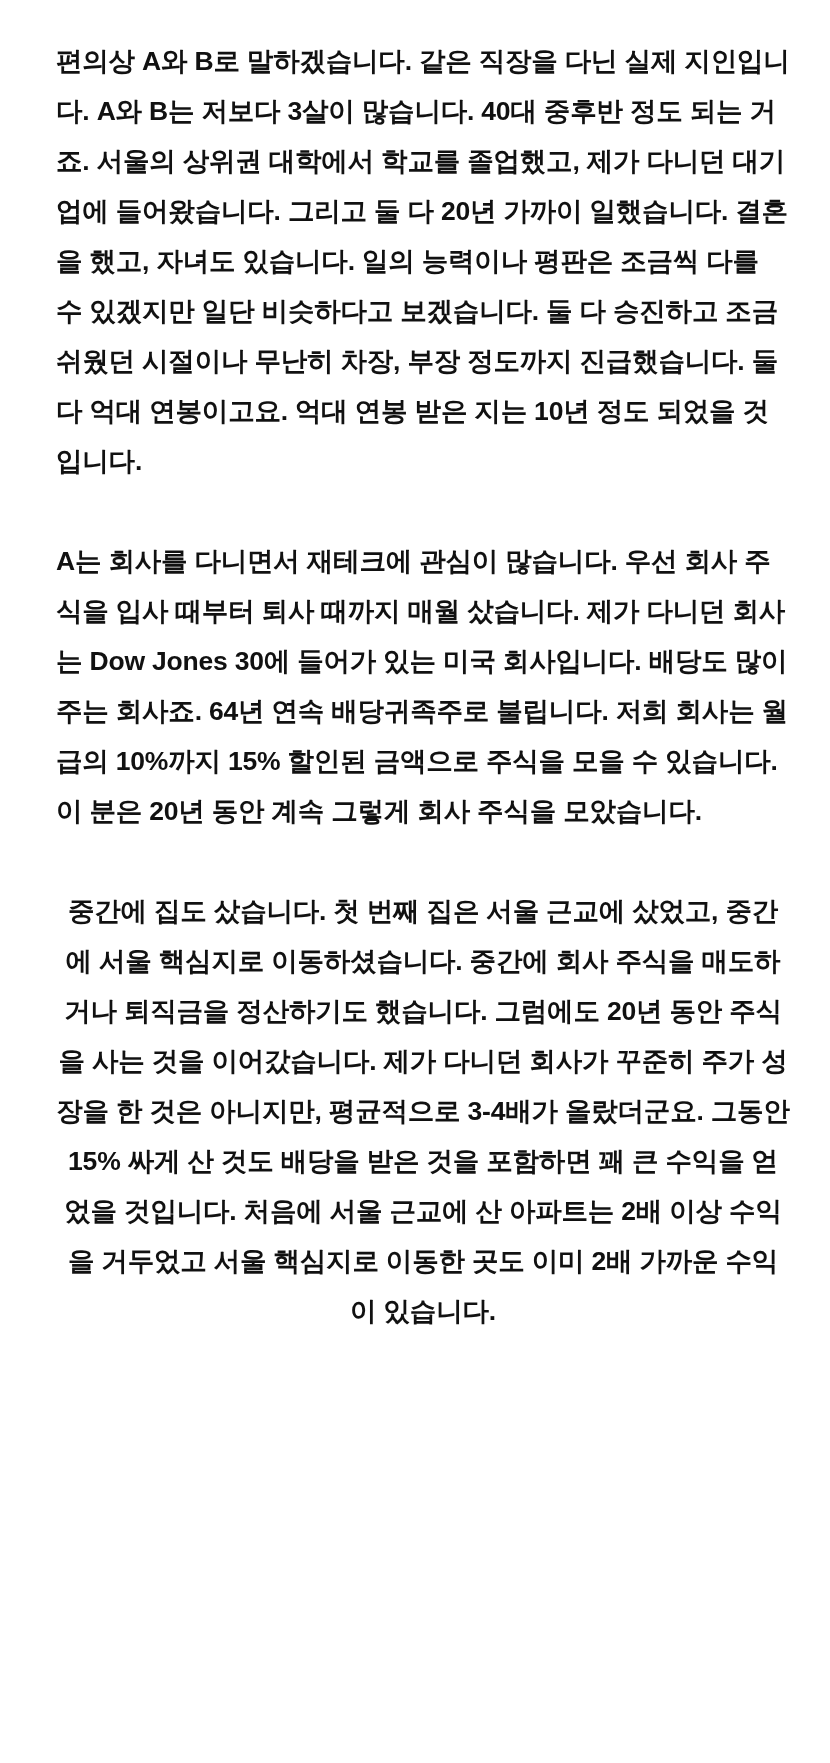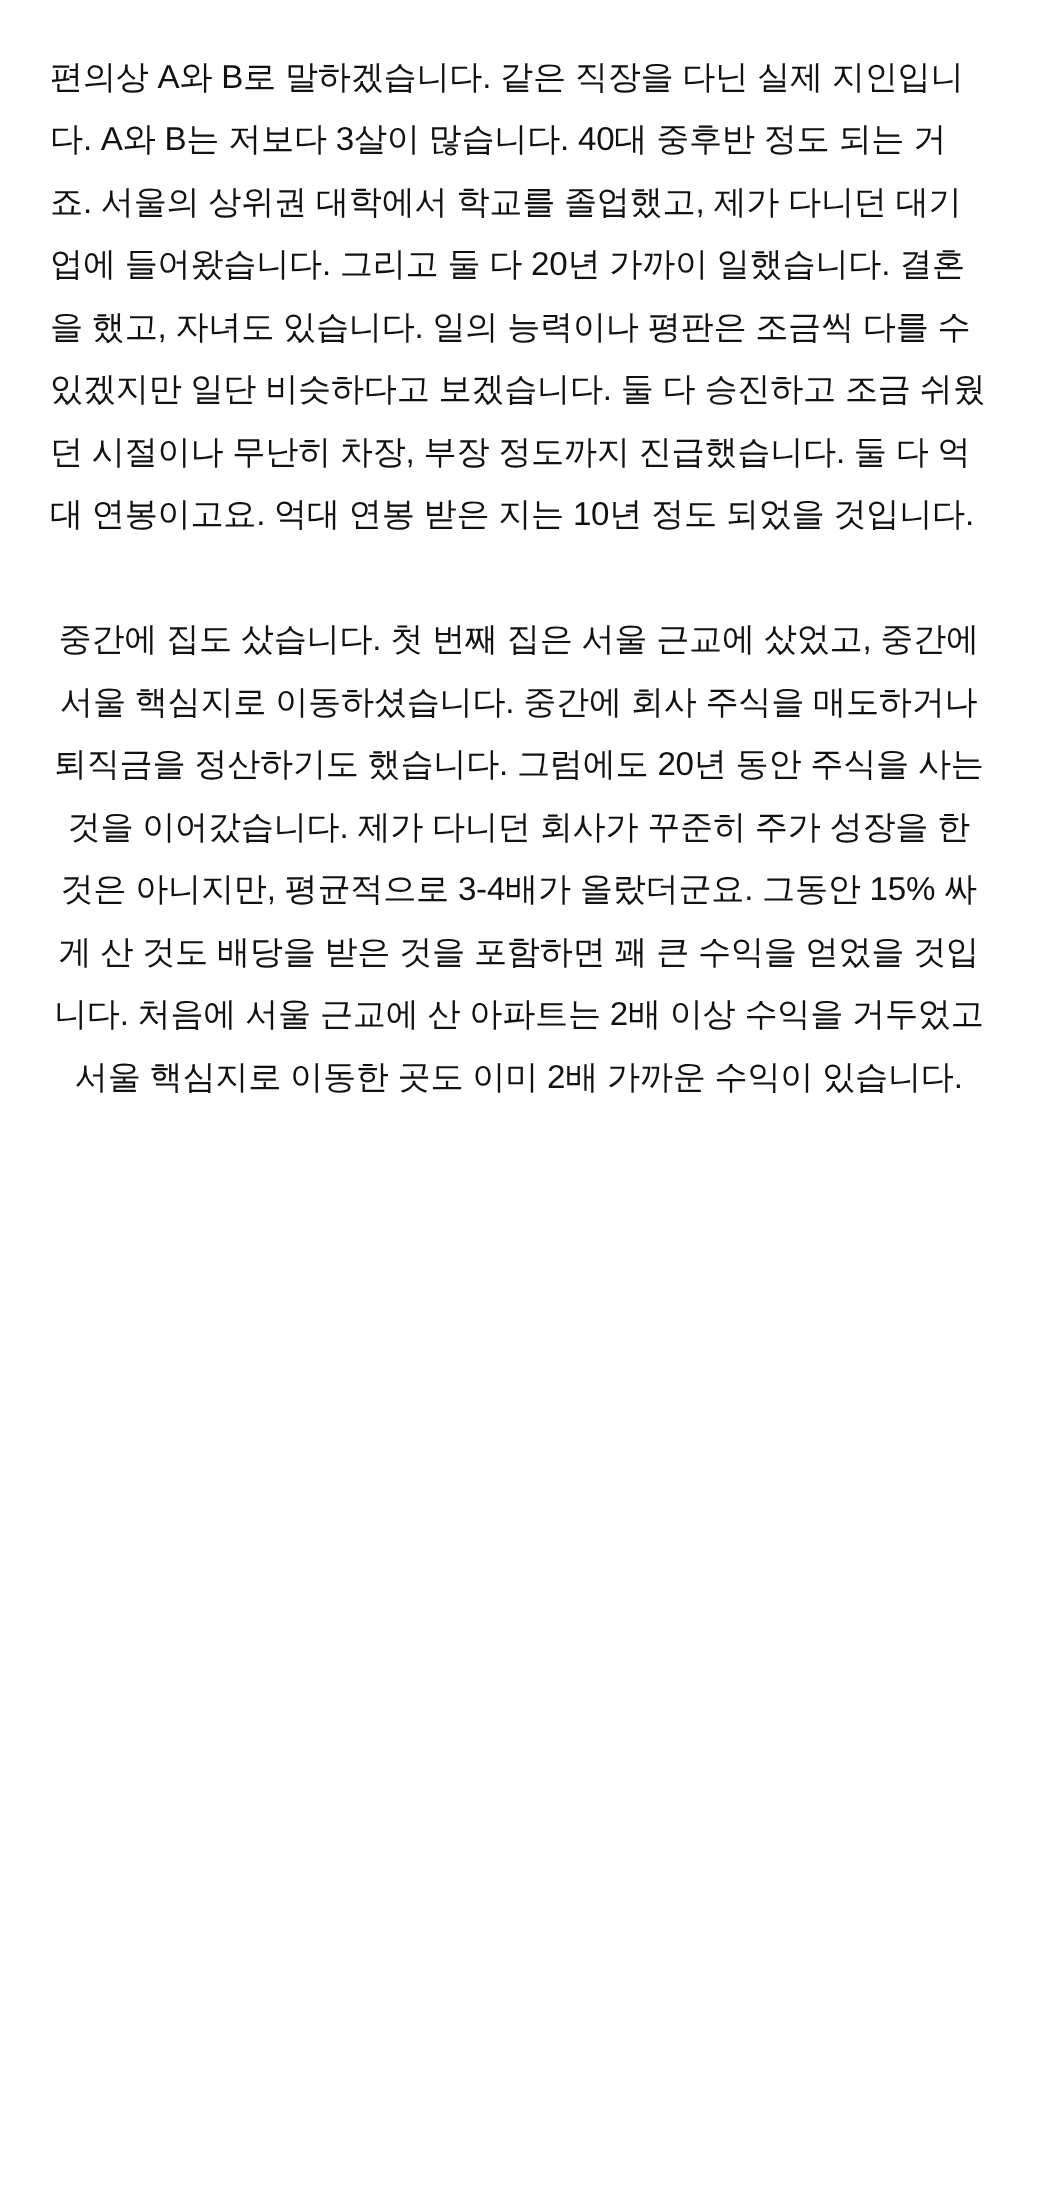--- a/index.html
+++ b/index.html
@@ -22,30 +22,32 @@
     background: #ffffff;
   }
   .article {
     display: block;
   }
   .para {
     font-size: 26.5px;
     line-height: 50px;
     letter-spacing: -0.2px;
     color: #111111;
-    margin: 0 0 50px 0;
+    margin: 0 0 50px 16px;
     word-break: break-all;
     text-align: left;
+    font-weight: bold;
   }
   .para:last-child {
     margin-bottom: 0;
     text-align: center;
   }
 </style>
 </head>
 <body>
 
 <div class="page">
   <div class="article">
     <p class="para">편의상 A와 B로 말하겠습니다. 같은 직장을 다닌 실제 지인입니다. A와 B는 저보다 3살이 많습니다. 40대 중후반 정도 되는 거죠. 서울의 상위권 대학에서 학교를 졸업했고, 제가 다니던 대기업에 들어왔습니다. 그리고 둘 다 20년 가까이 일했습니다. 결혼을 했고, 자녀도 있습니다. 일의 능력이나 평판은 조금씩 다를 수 있겠지만 일단 비슷하다고 보겠습니다. 둘 다 승진하고 조금 쉬웠던 시절이나 무난히 차장, 부장 정도까지 진급했습니다. 둘 다 억대 연봉이고요. 억대 연봉 받은 지는 10년 정도 되었을 것입니다.</p>
+    <p class="para">A는 회사를 다니면서 재테크에 관심이 많습니다. 우선 회사 주식을 입사 때부터 퇴사 때까지 매월 샀습니다. 제가 다니던 회사는 Dow Jones 30에 들어가 있는 미국 회사입니다. 배당도 많이 주는 회사죠. 64년 연속 배당귀족주로 불립니다. 저희 회사는 월급의 10%까지 15% 할인된 금액으로 주식을 모을 수 있습니다. 이 분은 20년 동안 계속 그렇게 회사 주식을 모았습니다.</p>
     <p class="para">중간에 집도 샀습니다. 첫 번째 집은 서울 근교에 샀었고, 중간에 서울 핵심지로 이동하셨습니다. 중간에 회사 주식을 매도하거나 퇴직금을 정산하기도 했습니다. 그럼에도 20년 동안 주식을 사는 것을 이어갔습니다. 제가 다니던 회사가 꾸준히 주가 성장을 한 것은 아니지만, 평균적으로 3-4배가 올랐더군요. 그동안 15% 싸게 산 것도 배당을 받은 것을 포함하면 꽤 큰 수익을 얻었을 것입니다. 처음에 서울 근교에 산 아파트는 2배 이상 수익을 거두었고 서울 핵심지로 이동한 곳도 이미 2배 가까운 수익이 있습니다.</p>
   </div>
 </div>
 
 </body></html>

